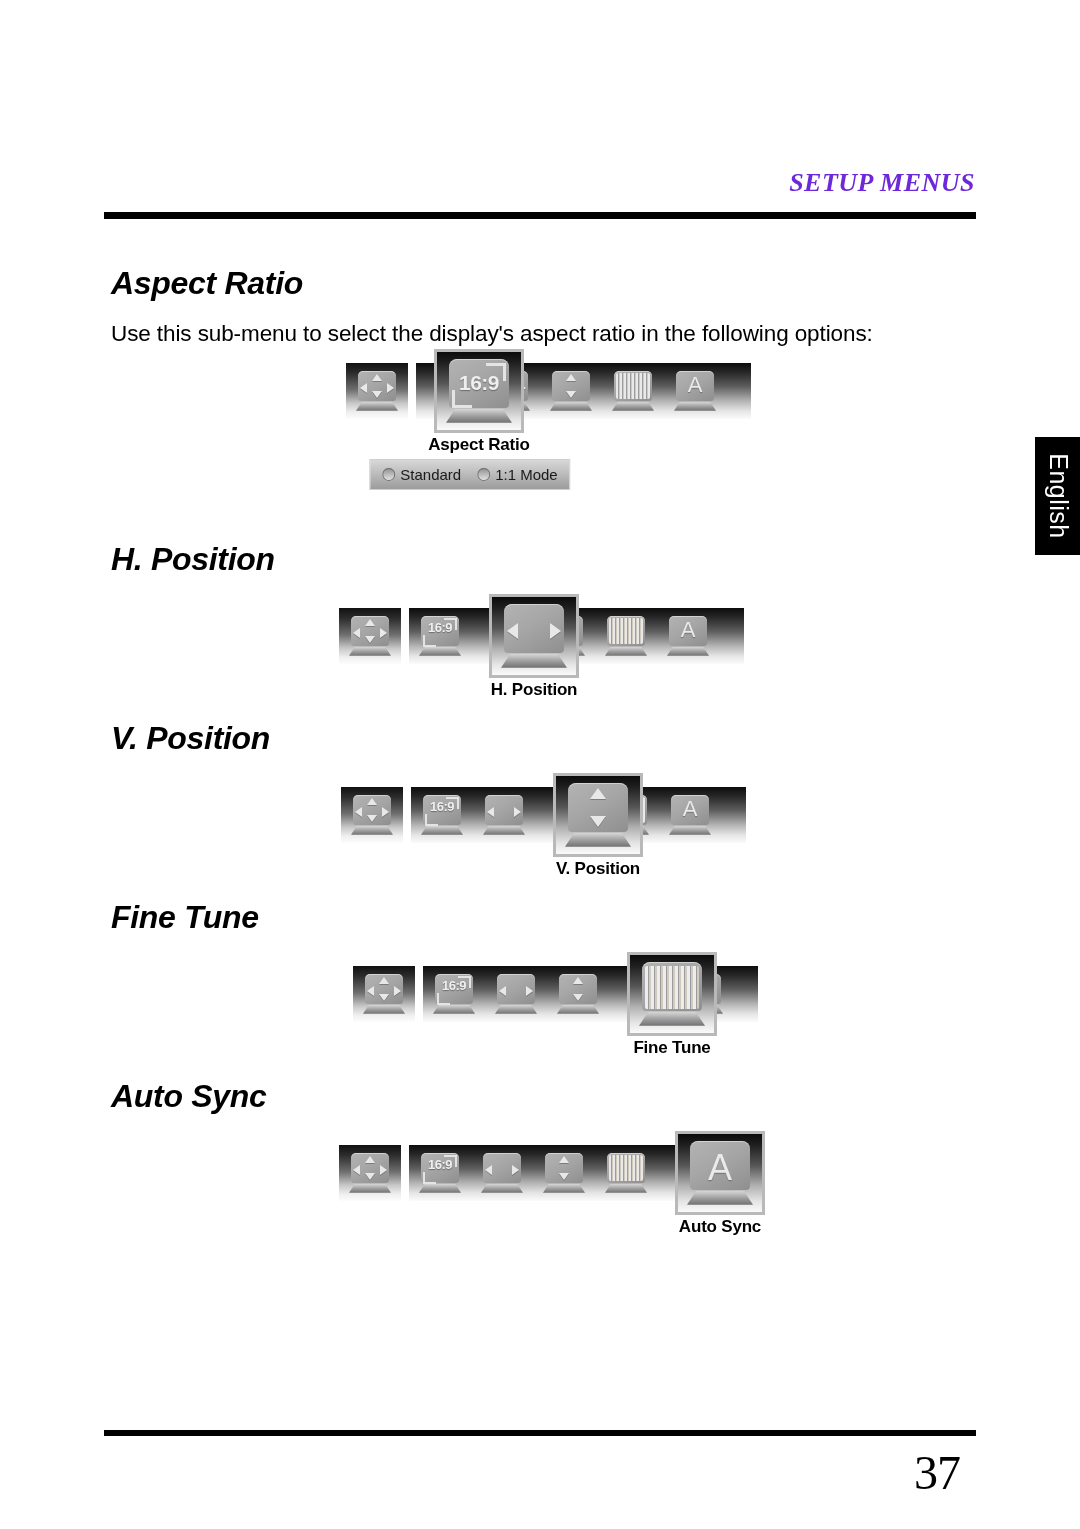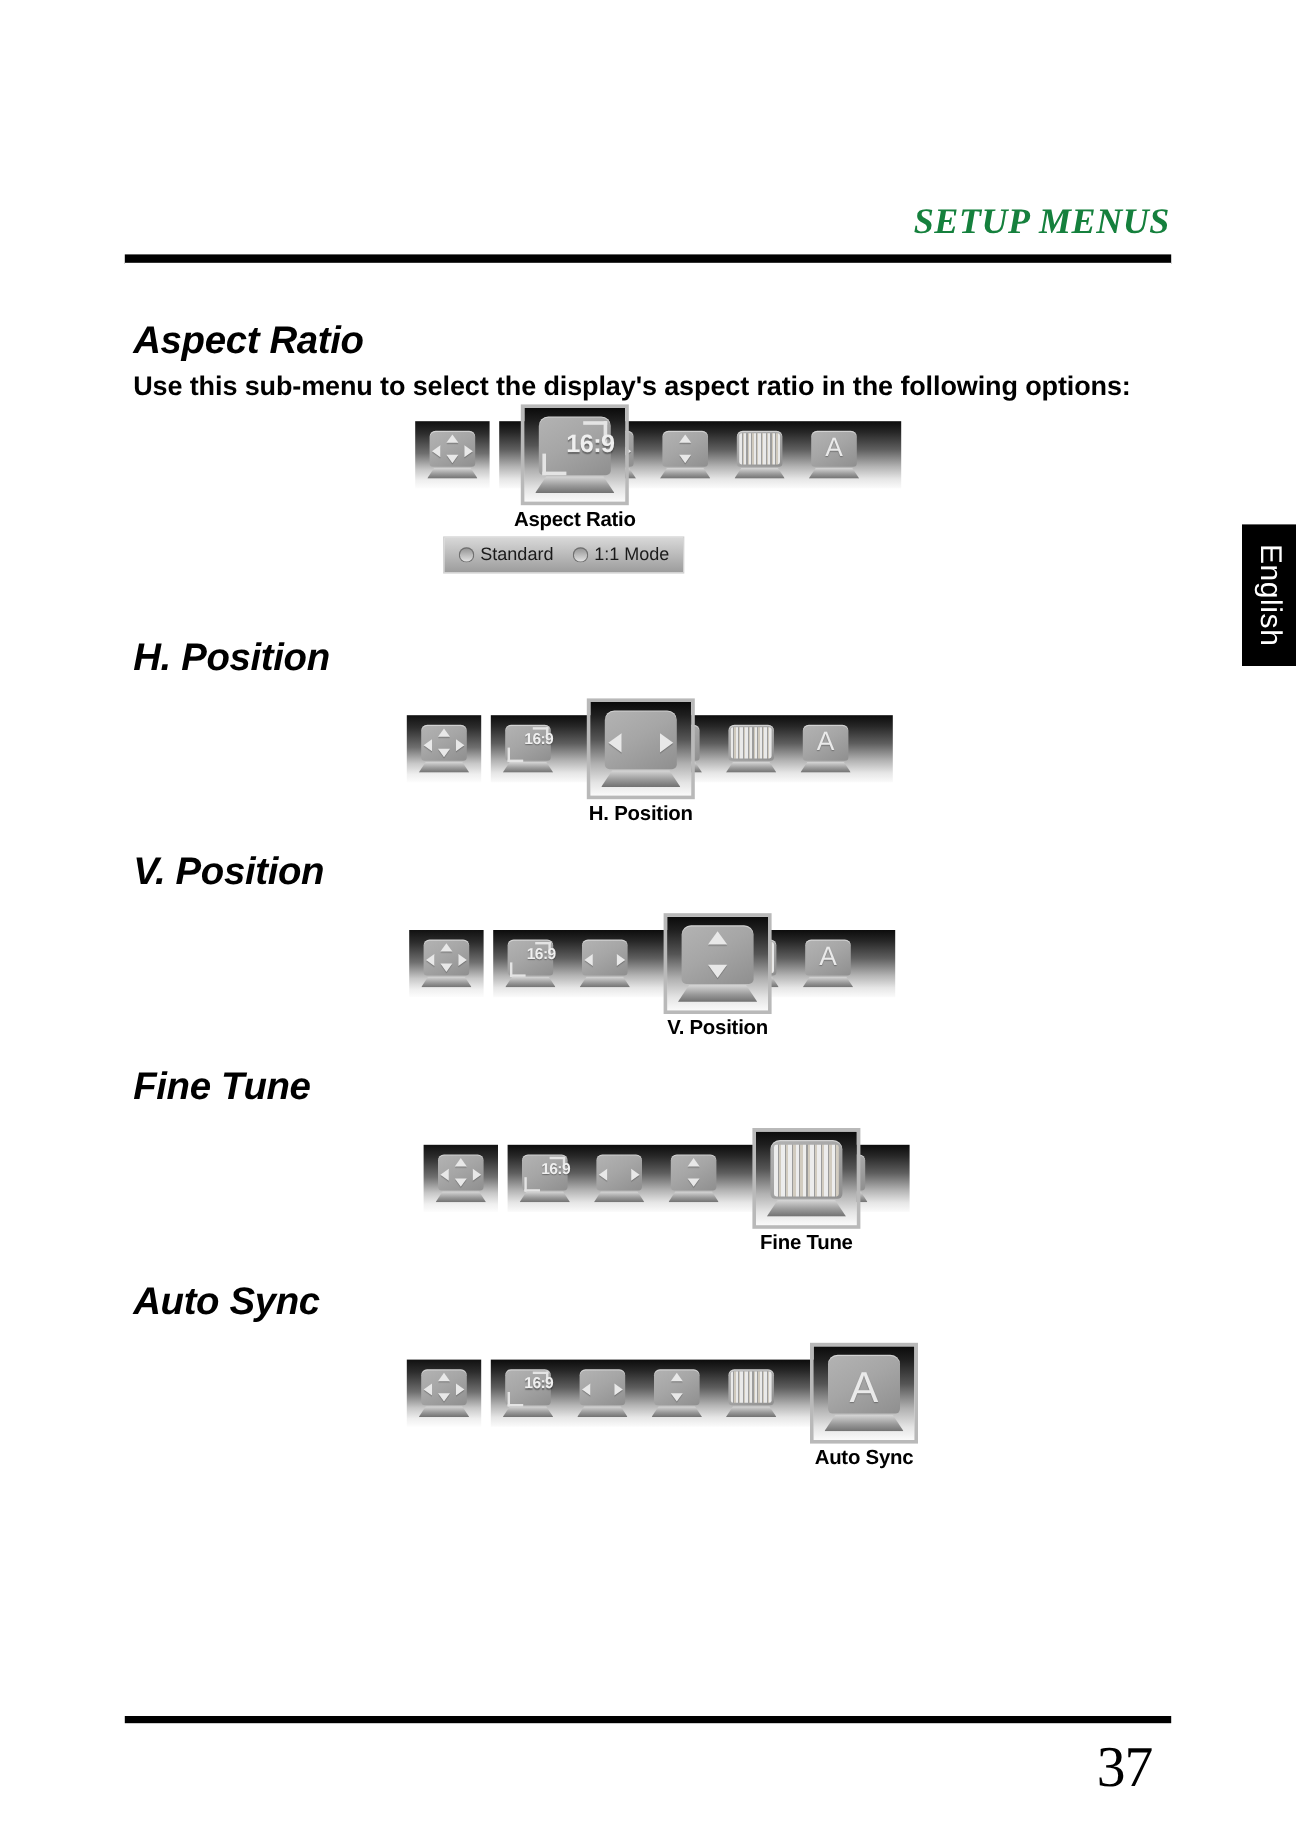--- a/index.html
+++ b/index.html
@@ -17,23 +17,23 @@
   }
 
   
   .running-head {
     position: absolute;
     top: 168px;
     right: 105px;
     font-family: "Liberation Serif", serif;
     font-style: italic;
     font-weight: 700;
-    font-size: 30px;
+    font-size: 26px;
     letter-spacing: 0.5px;
-    color: #15803d;
+    color: #6d28d9;
   }
   .rule-top {
     position: absolute;
     left: 104px;
     right: 104px;
     top: 212px;
     height: 7px;
     background: #000;
     border-bottom: 1px solid #fff;
   }
@@ -85,25 +85,24 @@
     width: 870px;
   }
   h2.section-title {
     margin: 0;
     font-size: 32px;
     font-weight: 700;
     font-style: italic;
     letter-spacing: -0.3px;
   }
   p.body-text {
-    margin: 6px 0 0 0;
+    margin: 18px 0 0 0;
     font-size: 22.5px;
     line-height: 1.28;
     letter-spacing: -0.1px;
-    font-weight: bold;
   }
   ul.bullets {
     list-style: none;
     margin: 18px 0 0 0;
     padding: 0;
   }
   ul.bullets li {
     position: relative;
     padding-left: 38px;
     font-size: 22.5px;
@@ -188,21 +187,21 @@
     width: 42px;
     height: 9px;
     background: linear-gradient(to bottom, #d6d6d6 0%, #9a9a9a 55%, #707070 100%);
     clip-path: polygon(14% 0%, 86% 0%, 100% 100%, 0% 100%);
   }
   .mon .lbl {
     position: absolute;
     left: 0;
     top: 4px;
     width: 42px;
-    text-align: right;
+    text-align: center;
     font-size: 13px;
     font-weight: 700;
     color: #efefef;
     letter-spacing: -0.5px;
     text-shadow: 0 1px 1px rgba(0,0,0,.35);
   }
   .mon .big-a {
     position: absolute;
     left: 0;
     top: 1px;

